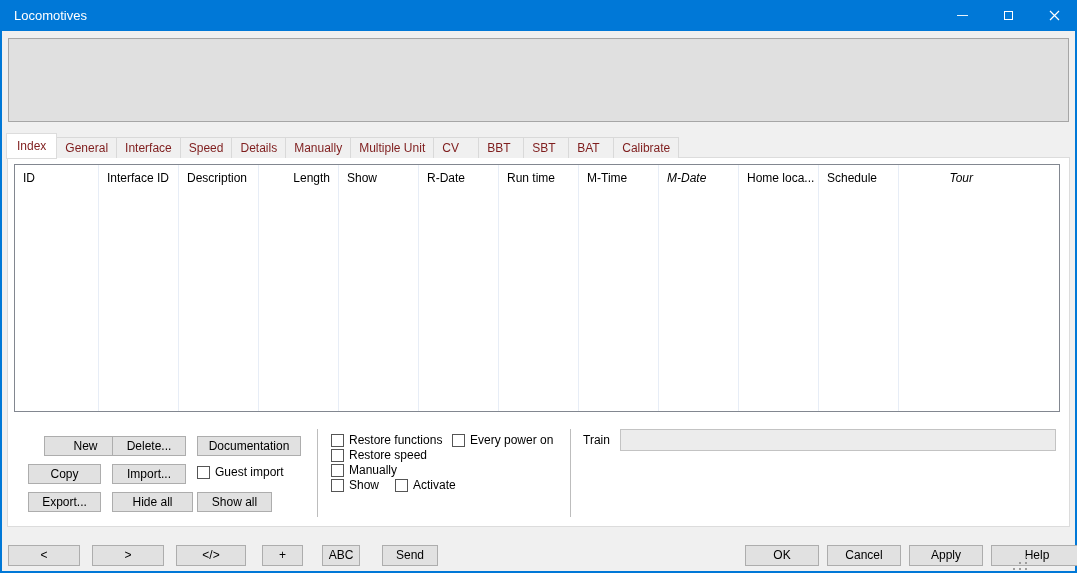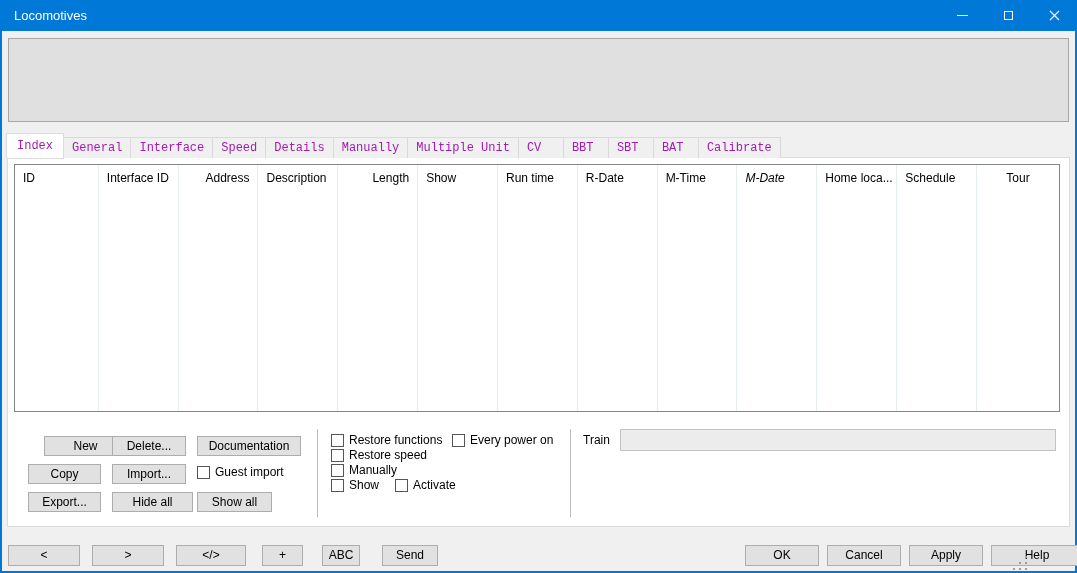--- a/index.html
+++ b/index.html
@@ -27,21 +27,21 @@
   
   .top-panel {
     position:absolute; left:8px; top:38px; width:1061px; height:84px;
     background:#e0e0e0; border:1px solid #a6a6a6;
   }
   
   .tabstrip { position:absolute; left:6px; top:137px; height:21px; display:flex; z-index:4; }
   .tab {
     height:21px; min-width:46px; padding:0 8px; font-size:12px; line-height:20px;
     background:#f0f0f0; border:1px solid #d9d9d9; border-bottom:none;
-    margin-left:-1px; color:#a21caf; text-align:left; white-space:nowrap;font-family:Liberation Mono, monospace;
+    margin-left:-1px; color:#7f1d1d; text-align:left; white-space:nowrap;
   }
   .tab:first-child { margin-left:0; }
   .tab.active {
     position:relative; top:-4px; height:26px; line-height:24px;
     background:#fff; border:1px solid #dcdcdc; z-index:6; padding:0 10px;
   }
   
   .tabpage {
     position:absolute; left:7px; top:157px; width:1063px; height:370px;
     background:#fff; border:1px solid #dcdcdc; z-index:2;
@@ -121,51 +121,48 @@
     </div>
 
   <div class="loco-table">
       <div class="tcol" style="width: 84px;">
         <div class="tcol-h" style="text-align: left;">ID</div>
       </div>
       <div class="tcol" style="width: 80px;">
         <div class="tcol-h" style="text-align: left;">Interface ID</div>
       </div>
       <div class="tcol" style="width: 80px;">
-        <div class="tcol-h" style="text-align: right;">Address</div>
-      </div>
-      <div class="tcol" style="width: 80px;">
         <div class="tcol-h" style="text-align: left;">Description</div>
       </div>
       <div class="tcol" style="width: 80px;">
         <div class="tcol-h" style="text-align: right;">Length</div>
       </div>
       <div class="tcol" style="width: 80px;">
         <div class="tcol-h" style="text-align: left;">Show</div>
       </div>
       <div class="tcol" style="width: 80px;">
+        <div class="tcol-h" style="text-align: left;">R-Date</div>
+      </div>
+      <div class="tcol" style="width: 80px;">
         <div class="tcol-h" style="text-align: left;">Run time</div>
-      </div>
-      <div class="tcol" style="width: 80px;">
-        <div class="tcol-h" style="text-align: left;">R-Date</div>
       </div>
       <div class="tcol" style="width: 80px;">
         <div class="tcol-h" style="text-align: left;">M-Time</div>
       </div>
       <div class="tcol" style="width: 80px; font-style: italic;">
         <div class="tcol-h" style="text-align: left;">M-Date</div>
       </div>
       <div class="tcol" style="width: 80px;">
         <div class="tcol-h" style="text-align: left;">Home loca...</div>
       </div>
       <div class="tcol" style="width: 80px;">
         <div class="tcol-h" style="text-align: left;">Schedule</div>
       </div>
       <div class="tcol last" style="width: 82px;">
-        <div class="tcol-h" style="text-align: center;">Tour</div>
+        <div class="tcol-h" style="text-align: right; font-style: italic;">Tour</div>
       </div>
     </div>
 
   <div class="btn" style="left:44px;top:436px;width:83px;z-index:5">New</div>
   <div class="btn" style="left:112px;top:436px;width:74px;z-index:5">Delete...</div>
   <div class="btn" style="left:197px;top:436px;width:104px;z-index:5">Documentation</div>
   <div class="btn" style="left:28px;top:464px;width:73px;z-index:5">Copy</div>
   <div class="btn" style="left:112px;top:464px;width:74px;z-index:5">Import...</div>
   <div class="opt" style="left:197px;top:465px">
     <span class="cb"></span>

